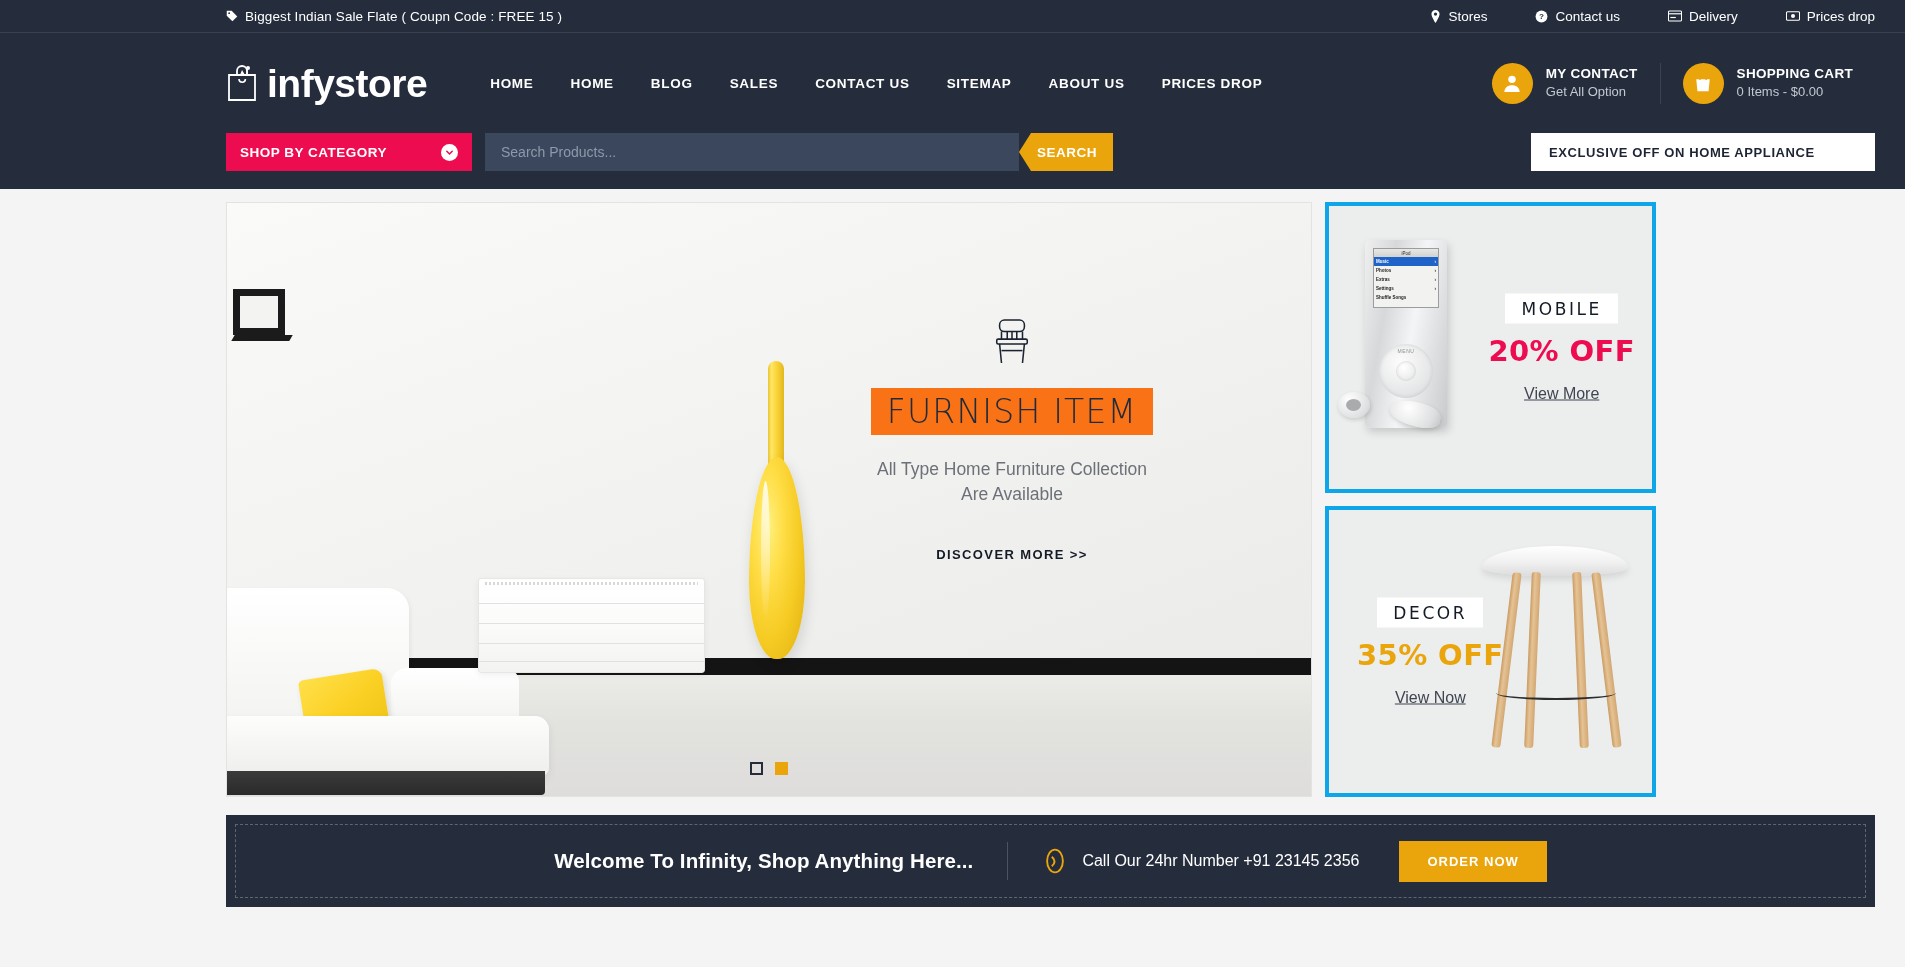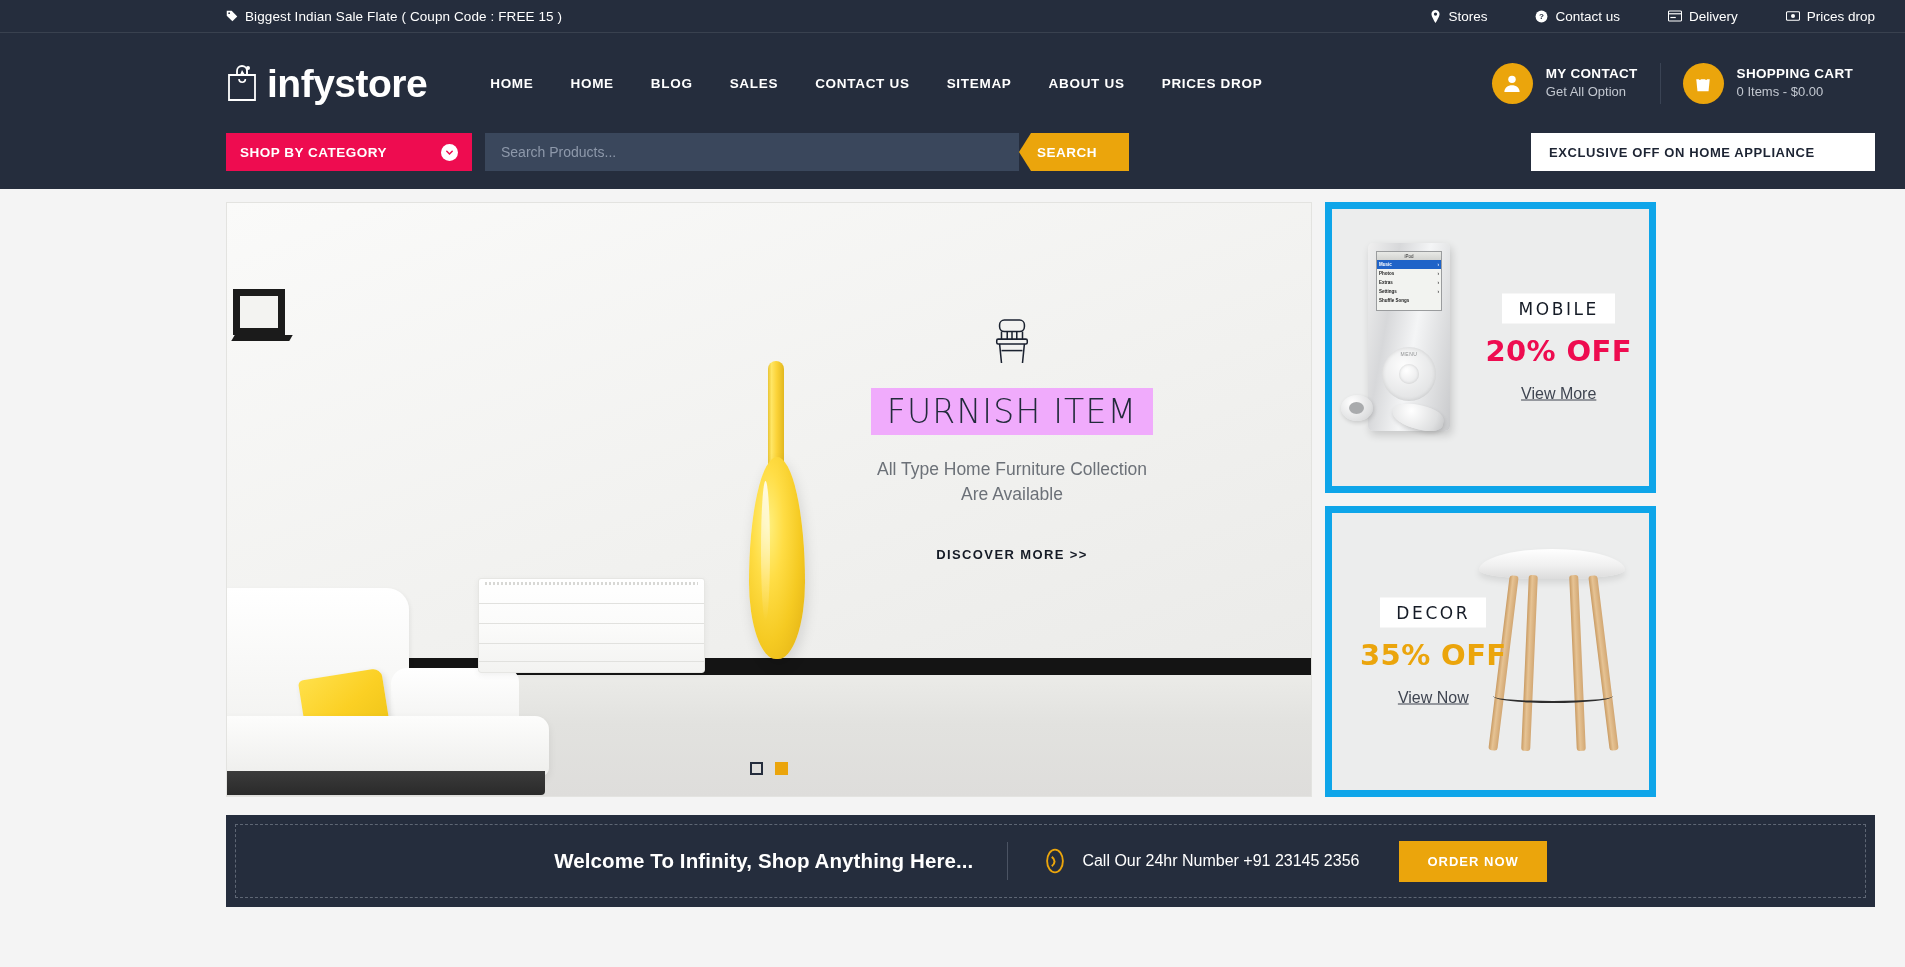--- a/index.html
+++ b/index.html
@@ -79,21 +79,21 @@
   .searchwrap { margin-left: 13px; display: flex; align-items: center; height: 38px; }
   .searchfield {
     width: 534px; height: 38px; background: #3a475c; border: none;
     color: #ffffff; font-size: 14px; padding: 0 16px;
     font-family: "Liberation Sans", sans-serif; outline: none;
   }
   .searchfield::placeholder { color: #8e99ab; }
   .searchbtn {
     height: 38px; background: #eba50c; border: none; cursor: pointer;
     color: #ffffff; font-size: 13.5px; font-weight: 700; letter-spacing: .5px;
-    padding: 0 32px 0 18px;
+    padding: 0 16px 0 18px;
     clip-path: polygon(12px 0, 100% 0, 100% 100%, 12px 100%, 0 50%);
     font-family: "Liberation Sans", sans-serif;
   }
   .exclusive {
     margin-left: auto; width: 344px; height: 38px; background: #ffffff;
     display: flex; align-items: center; padding: 12px 18px;
     color: #1d2433; font-size: 13px; font-weight: 700; letter-spacing: .6px;
   }
 
   
@@ -142,37 +142,37 @@
   .vase-body { position: absolute; left: 0; top: 96px; width: 56px; height: 202px;
     background: radial-gradient(ellipse at 34% 34%, #fff07f 0%, #ffdd45 30%, #f5ca22 62%, #dfae12 100%);
     border-radius: 50% 50% 48% 48% / 62% 62% 38% 38%;
     box-shadow: 2px 6px 14px rgba(0,0,0,.12); }
   .vase-hl { position: absolute; left: 12px; top: 120px; width: 9px; height: 140px;
     background: linear-gradient(180deg,rgba(255,255,255,.85),rgba(255,255,255,0)); border-radius: 50%; }
 
   .slide-caption { position: absolute; left: 620px; top: 115px; width: 330px; text-align: center; }
   .chair-ic { display: flex; justify-content: center; margin-bottom: 22px; }
   .slide-title {
-    display: inline-block; background: #f0abfc; padding: 4px 16px;
+    display: inline-block; background: #f97316; padding: 4px 16px;
     color: #212a3a; font-size: 33px; font-weight: 300; letter-spacing: 1.2px;
     font-family: "DejaVu Sans", sans-serif;
   }
   .slide-sub { margin-top: 22px; color: #6c7178; font-size: 17.5px; line-height: 1.42; font-weight: 300; }
   .slide-cta {
     display: inline-block; margin-top: 40px; color: #151b26; font-size: 13px;
     font-weight: 700; letter-spacing: 1.4px; text-decoration: none; cursor: pointer;
   }
   .dots { position: absolute; left: 0; right: 0; bottom: 21px; display: flex; justify-content: center; gap: 12px; }
   .dot { width: 13px; height: 13px; cursor: pointer; }
   .dot.outline { border: 2px solid #252d3d; background: transparent; }
   .dot.filled { background: #eba50c; }
 
   
   .promos { display: flex; flex-direction: column; gap: 13px; width: 331px; }
-  .promo { position: relative; background: #eceded; border: 7px solid #0ea5e9; overflow: hidden; }
+  .promo { position: relative; background: #eceded; border: 4px solid #0ea5e9; overflow: hidden; }
   .promo-a { height: 291px; }
   .promo-b { height: 291px; }
   .promo-text { position: absolute; top: 50%; transform: translateY(-50%); }
   .promo-a .promo-text { right: 17px; text-align: center; }
   .promo-b .promo-text { left: 28px; text-align: center; }
   .promo-tag {
     display: inline-block; background: #ffffff; padding: 5px 16px;
     color: #151b26; font-size: 17px; font-weight: 400; letter-spacing: 2.6px;
     font-family: "DejaVu Sans", sans-serif;
   }

